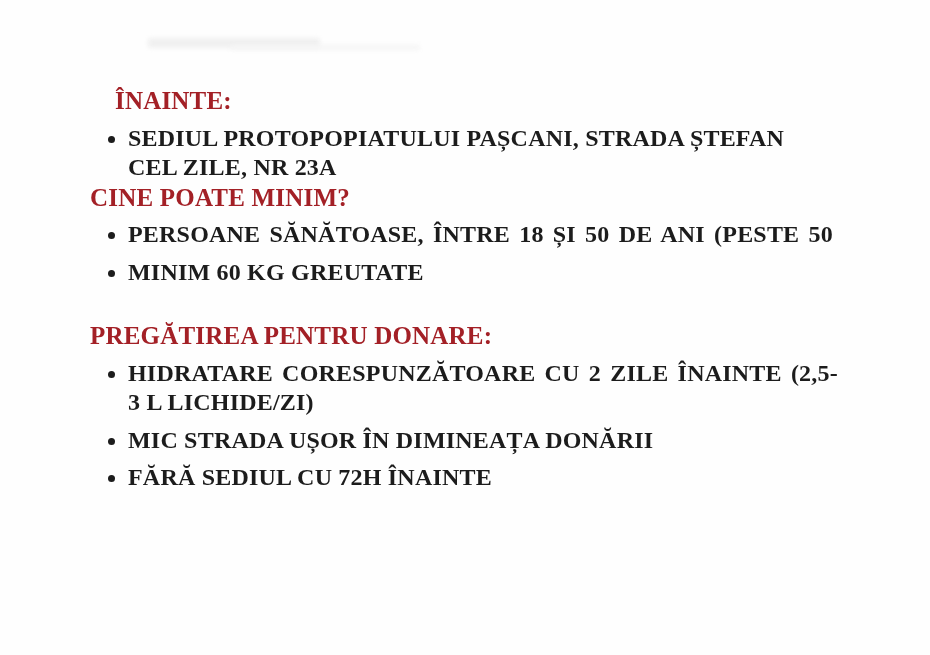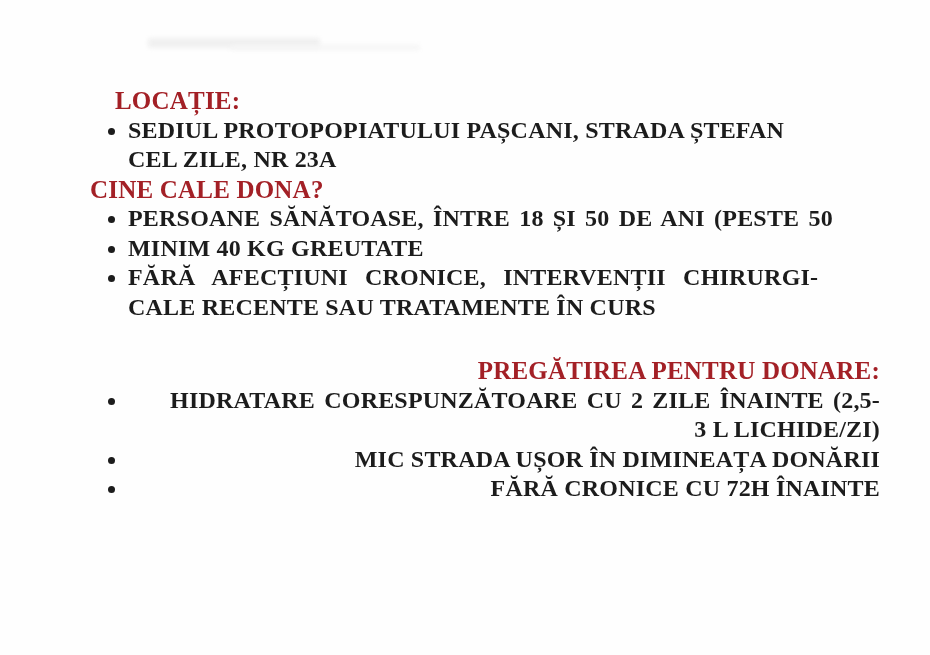--- a/index.html
+++ b/index.html
@@ -55,20 +55,21 @@
     line-height: 29.5px;
     white-space: nowrap;
     letter-spacing: 0.2px;
   }
   .heading.indented {
     margin-left: 25px;
   }
   .list-item {
     display: flex;
     align-items: flex-start;
+    margin-top: 8px;
   }
   .bullet {
     flex: 0 0 auto;
     width: 7px;
     height: 7px;
     border-radius: 50%;
     background: #1c1c1c;
     margin: 12px 13px 0 18px;
   }
   .item-lines {
@@ -83,69 +84,61 @@
   }
   .ws-slight {
     word-spacing: 3px;
     font-family: Liberation Serif, serif;
   }
   .ws-wide {
     word-spacing: 11px;
   }
   .section-gap {
     margin-top: 34px;
-    text-align: right;
   }
 </style>
 </head>
 <body>
 
 <div class="page">
 
   <div class="artifact"></div>
   <div class="artifact2"></div>
 
   <div class="content">
 
     <div>
-      <div class="heading indented">LOCAȚIE:</div>
+      <div class="heading indented">ÎNAINTE:</div>
 
       <div class="list-item">
         <span class="bullet"></span>
         <div class="item-lines">
           <div class="text-line">SEDIUL PROTOPOPIATULUI PAȘCANI, STRADA ȘTEFAN</div>
           <div class="text-line">CEL ZILE, NR 23A</div>
         </div>
       </div>
     </div>
 
     <div>
-      <div class="heading">CINE CALE DONA?</div>
+      <div class="heading">CINE POATE MINIM?</div>
 
       <div class="list-item">
         <span class="bullet"></span>
         <div class="item-lines">
           <div class="text-line ws-slight">PERSOANE SĂNĂTOASE, ÎNTRE 18 ȘI 50 DE ANI (PESTE 50</div>
         </div>
       </div>
 
       <div class="list-item">
         <span class="bullet"></span>
         <div class="item-lines">
-          <div class="text-line">MINIM 40 KG GREUTATE</div>
+          <div class="text-line">MINIM 60 KG GREUTATE</div>
         </div>
       </div>
 
-      <div class="list-item">
-        <span class="bullet"></span>
-        <div class="item-lines">
-          <div class="text-line ws-wide">FĂRĂ AFECȚIUNI CRONICE, INTERVENȚII CHIRURGI-</div>
-          <div class="text-line">CALE RECENTE SAU TRATAMENTE ÎN CURS</div>
-        </div>
-      </div>
     </div>
 
     <div class="section-gap">
       <div class="heading">PREGĂTIREA PENTRU DONARE:</div>
 
       <div class="list-item">
         <span class="bullet"></span>
         <div class="item-lines">
           <div class="text-line ws-slight">HIDRATARE CORESPUNZĂTOARE CU 2 ZILE ÎNAINTE (2,5-</div>
           <div class="text-line">3 L LICHIDE/ZI)</div>
@@ -155,19 +148,19 @@
       <div class="list-item">
         <span class="bullet"></span>
         <div class="item-lines">
           <div class="text-line">MIC STRADA UȘOR ÎN DIMINEAȚA DONĂRII</div>
         </div>
       </div>
 
       <div class="list-item">
         <span class="bullet"></span>
         <div class="item-lines">
-          <div class="text-line">FĂRĂ CRONICE CU 72H ÎNAINTE</div>
+          <div class="text-line">FĂRĂ SEDIUL CU 72H ÎNAINTE</div>
         </div>
       </div>
     </div>
 
   </div>
 </div>
 
 </body></html>

